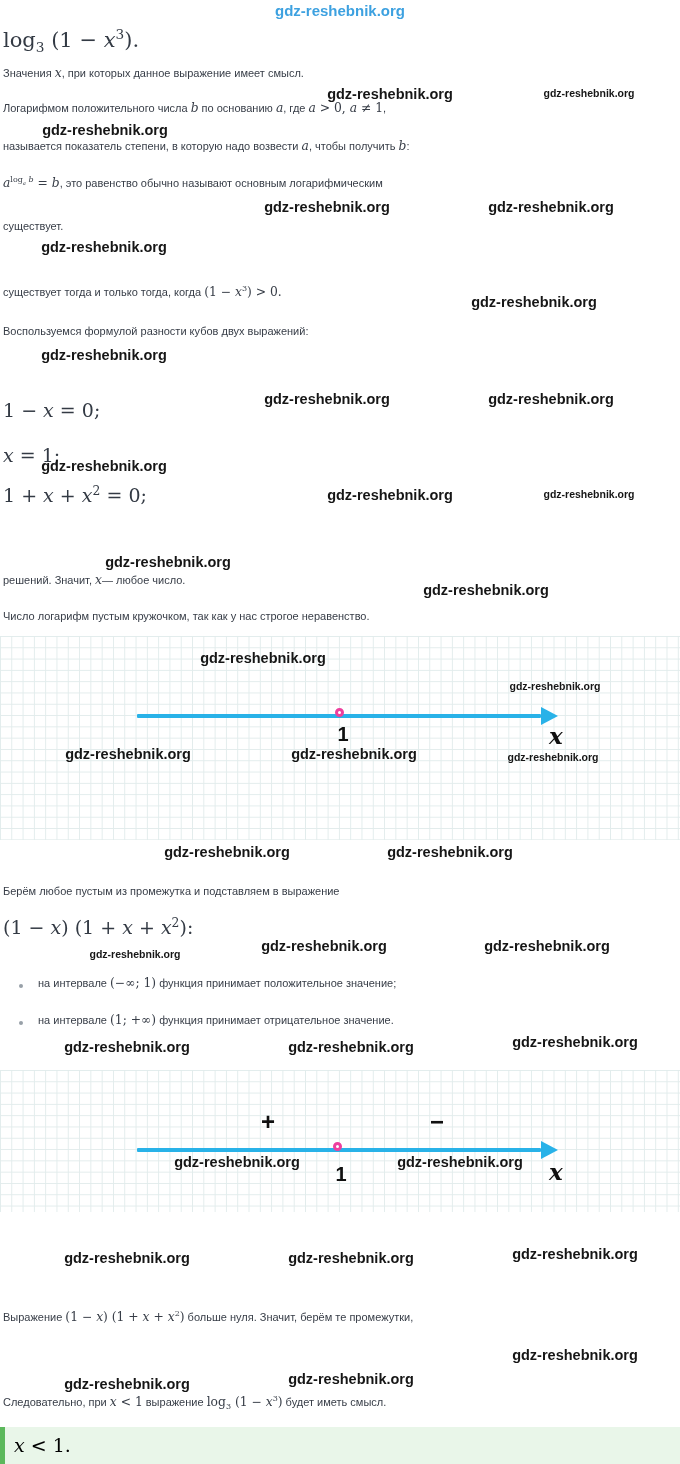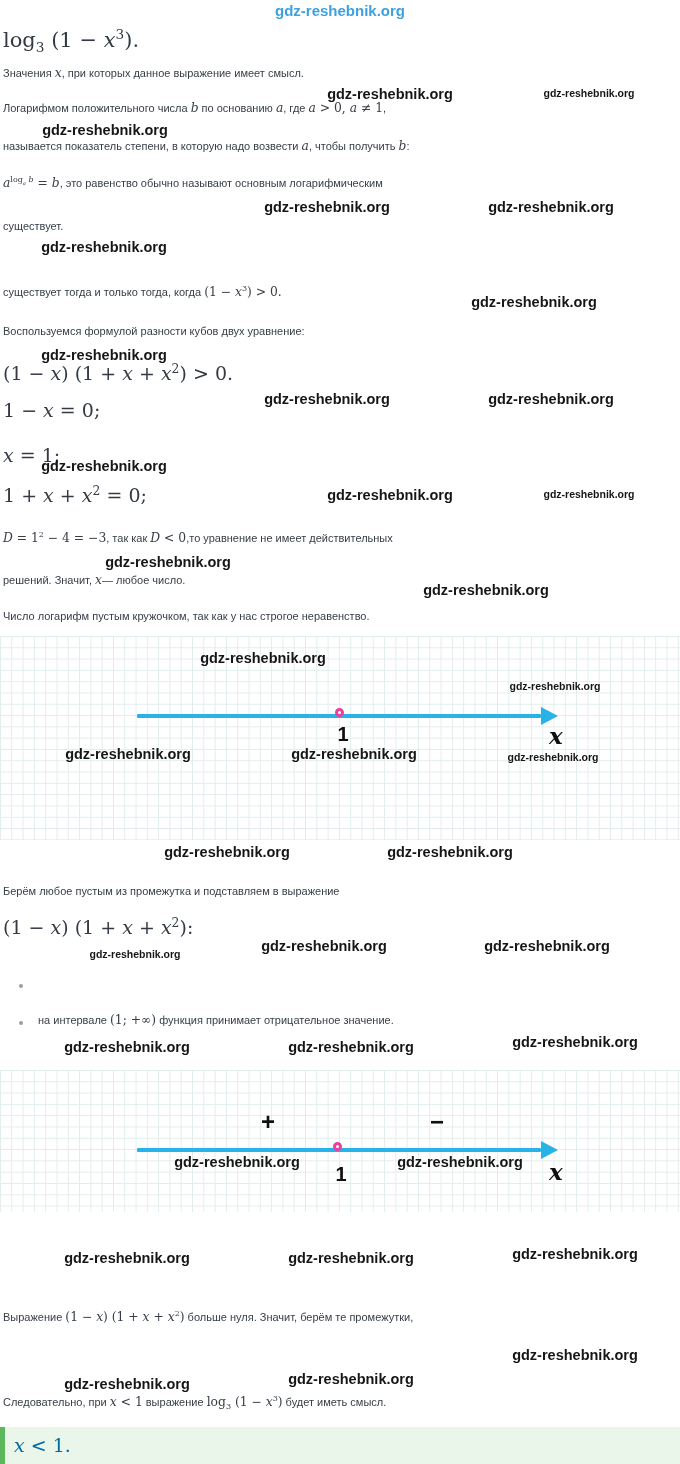--- a/index.html
+++ b/index.html
@@ -29,21 +29,21 @@
   .arrowhead{width:0;height:0;border-left:17px solid var(--axis);
              border-top:9px solid transparent;border-bottom:9px solid transparent}
   .open-point{width:9px;height:9px;border:3.5px solid var(--point);border-radius:50%;background:#fff}
   .point-label{font-weight:700;font-size:20px;color:#101010;transform:translateX(-50%);line-height:1}
   .axis-label{font-family:"DejaVu Serif",serif;font-style:italic;font-weight:700;
               font-size:23px;color:#101010;line-height:1}
   .sign{font-weight:700;font-size:24px;color:#101010;transform:translateX(-50%);line-height:1}
   .bullet-dot{width:4px;height:4px;border-radius:50%;background:#98a0a8}
   .answer{width:680px;height:37px;background:var(--answer_bg);
           border-left:5px solid var(--answer_border);display:flex;align-items:center;padding-left:9px}
-  .answer .f{font-size:19px;color:#0369a1}
+  .answer .f{font-size:19px;color:#000000}
 </style>
 </head>
 <body>
 
 <div class="page">
 
   <a class="abs wm top" style="left:340px;top:2px">gdz-reshebnik.org</a>
 
   <div class="abs formula" style="left:3px;top:26px;font-size:21px">log<sub>3</sub> (1 − <i>x</i><sup>3</sup>).</div>
 
@@ -58,37 +58,35 @@
 
   <div class="abs txt" style="left:3px;top:176px"><span class="f"><i>a</i><sup>log<sub><i>a</i></sub> <i>b</i></sup> = <i>b</i></span>, это равенство обычно называют основным логарифмическим</div>
   <div class="abs wm" style="left:327px;top:199px">gdz-reshebnik.org</div>
   <div class="abs wm" style="left:551px;top:199px">gdz-reshebnik.org</div>
   <div class="abs txt" style="left:3px;top:219px">существует.</div>
 
   <div class="abs wm" style="left:104px;top:239px">gdz-reshebnik.org</div>
   <div class="abs txt" style="left:3px;top:285px">существует тогда и только тогда, когда <span class="f">(1 − <i>x</i><sup>3</sup>) &gt; 0.</span></div>
   <div class="abs wm" style="left:534px;top:294px">gdz-reshebnik.org</div>
 
-  <div class="abs txt" style="left:3px;top:324px">Воспользуемся формулой разности кубов двух уравнение:</div>
+  <div class="abs txt" style="left:3px;top:324px">Воспользуемся формулой разности кубов двух выражений:</div>
   <div class="abs wm" style="left:104px;top:347px">gdz-reshebnik.org</div>
 
-  <div class="abs formula" style="left:3px;top:362px">(1 − <i>x</i>) (1 + <i>x</i> + <i>x</i><sup>2</sup>) &gt; 0.</div>
 
   <div class="abs wm" style="left:327px;top:391px">gdz-reshebnik.org</div>
   <div class="abs wm" style="left:551px;top:391px">gdz-reshebnik.org</div>
   <div class="abs formula" style="left:3px;top:399px">1 − <i>x</i> = 0;</div>
 
   <div class="abs formula" style="left:3px;top:444px"><i>x</i> = 1;</div>
   <div class="abs wm" style="left:104px;top:458px">gdz-reshebnik.org</div>
 
   <div class="abs formula" style="left:3px;top:484px">1 + <i>x</i> + <i>x</i><sup>2</sup> = 0;</div>
   <div class="abs wm" style="left:390px;top:487px">gdz-reshebnik.org</div>
   <div class="abs wm sm" style="left:589px;top:488px">gdz-reshebnik.org</div>
 
-  <div class="abs txt" style="left:3px;top:531px"><span class="f"><i>D</i> = 1<sup>2</sup> − 4 = −3</span>, так как <span class="f"><i>D</i> &lt; 0</span>,то уравнение не имеет действительных</div>
   <div class="abs wm" style="left:168px;top:554px">gdz-reshebnik.org</div>
   <div class="abs txt" style="left:3px;top:573px">решений. Значит, <i class="v">x</i>— любое число.</div>
   <div class="abs wm" style="left:486px;top:582px">gdz-reshebnik.org</div>
 
   <div class="abs txt" style="left:3px;top:609px">Число логарифм пустым кружочком, так как у нас строгое неравенство.</div>
 
   <div class="abs grid-area" style="left:0;top:636px;height:204px">
     <div class="abs wm" style="left:263px;top:14px">gdz-reshebnik.org</div>
     <div class="abs wm sm" style="left:555px;top:44px">gdz-reshebnik.org</div>
     <div class="abs axis-line" style="left:137px;top:78px;width:404px"></div>
@@ -105,20 +103,21 @@
   <div class="abs wm" style="left:450px;top:844px">gdz-reshebnik.org</div>
 
   <div class="abs txt" style="left:3px;top:884px">Берём любое пустым из промежутка и подставляем в выражение</div>
 
   <div class="abs formula" style="left:3px;top:916px">(1 − <i>x</i>) (1 + <i>x</i> + <i>x</i><sup>2</sup>):</div>
   <div class="abs wm sm" style="left:135px;top:948px">gdz-reshebnik.org</div>
   <div class="abs wm" style="left:324px;top:938px">gdz-reshebnik.org</div>
   <div class="abs wm" style="left:547px;top:938px">gdz-reshebnik.org</div>
 
   <div class="abs bullet-dot" style="left:19px;top:984px"></div>
+  <div class="abs txt" style="left:38px;top:976px">на интервале <span class="f">(−∞; 1)</span> функция принимает положительное значение;</div>
 
   <div class="abs bullet-dot" style="left:19px;top:1021px"></div>
   <div class="abs txt" style="left:38px;top:1013px">на интервале <span class="f">(1; +∞)</span> функция принимает отрицательное значение.</div>
 
   <div class="abs wm" style="left:127px;top:1039px">gdz-reshebnik.org</div>
   <div class="abs wm" style="left:351px;top:1039px">gdz-reshebnik.org</div>
   <div class="abs wm" style="left:575px;top:1034px">gdz-reshebnik.org</div>
 
   <div class="abs grid-area" style="left:0;top:1070px;height:142px">
     <div class="abs sign" style="left:268px;top:40px">+</div>

